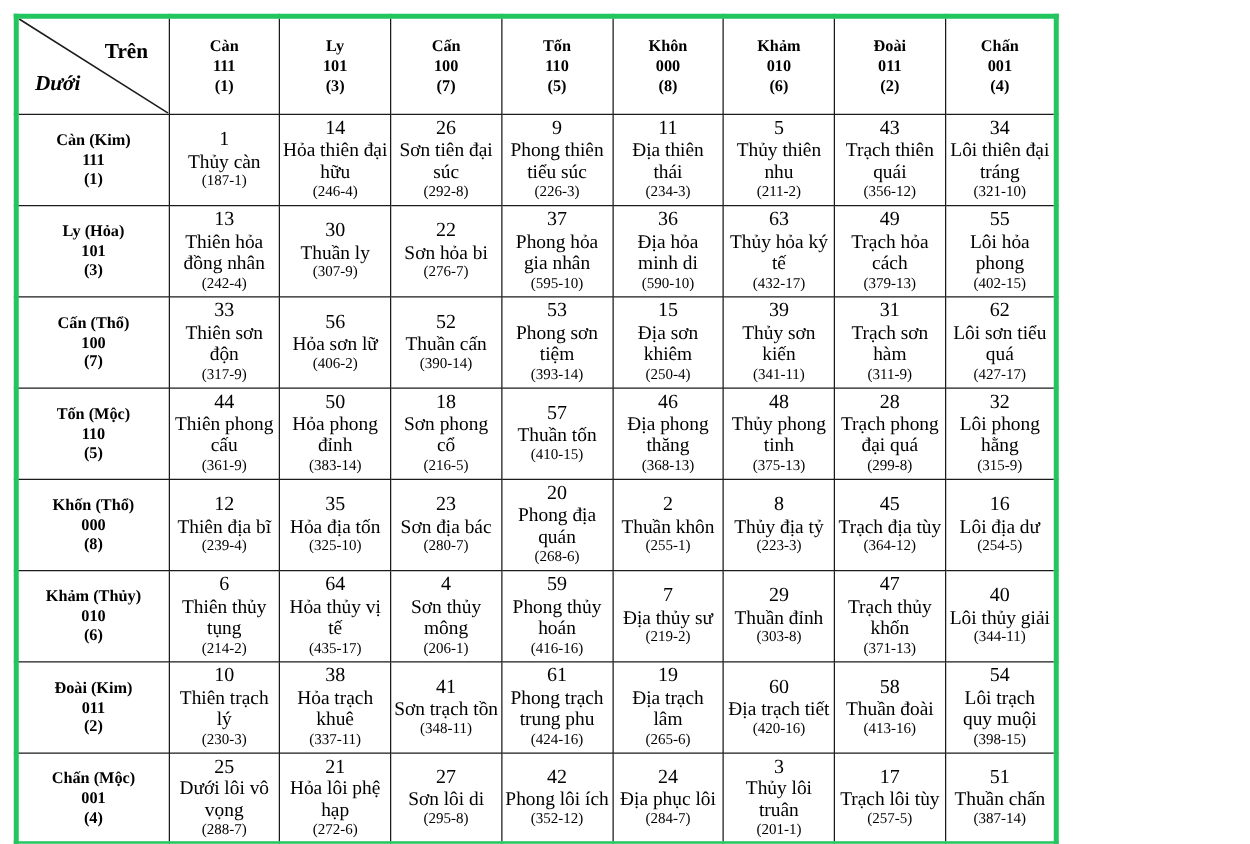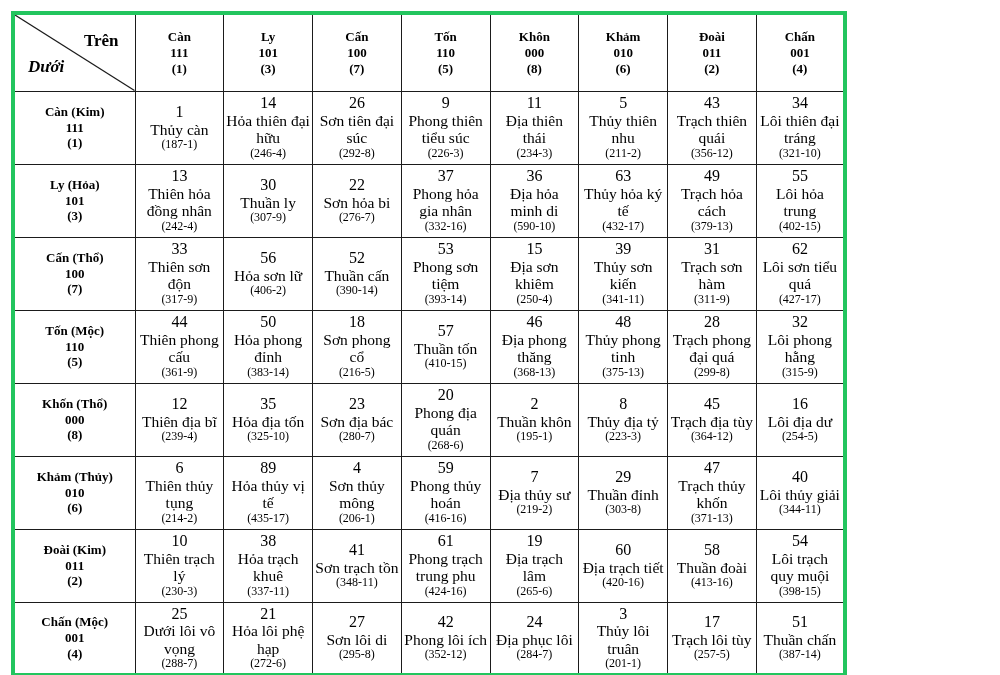--- a/index.html
+++ b/index.html
@@ -250,21 +250,21 @@
               <div class="cell-title">Sơn hỏa bi</div>
               <div class="cell-spacer"></div>
               <div class="cell-code">(276-7)</div>
             </div>
           </td>
           <td>
             <div class="cell-inner">
               <div class="cell-num">37</div>
               <div class="cell-title">Phong hỏa gia nhân</div>
               <div class="cell-spacer"></div>
-              <div class="cell-code">(332-16)</div>
+              <div class="cell-code">(595-10)</div>
             </div>
           </td>
           <td>
             <div class="cell-inner">
               <div class="cell-num">36</div>
               <div class="cell-title">Địa hỏa minh di</div>
               <div class="cell-spacer"></div>
               <div class="cell-code">(590-10)</div>
             </div>
           </td>
@@ -280,21 +280,21 @@
             <div class="cell-inner">
               <div class="cell-num">49</div>
               <div class="cell-title">Trạch hỏa cách</div>
               <div class="cell-spacer"></div>
               <div class="cell-code">(379-13)</div>
             </div>
           </td>
           <td>
             <div class="cell-inner">
               <div class="cell-num">55</div>
-              <div class="cell-title">Lôi hỏa trung</div>
+              <div class="cell-title">Lôi hỏa phong</div>
               <div class="cell-spacer"></div>
               <div class="cell-code">(402-15)</div>
             </div>
           </td>
         </tr>
         <tr>
           <th class="row-header">
             <div class="hdr-line">Cấn (Thổ)</div>
             <div class="hdr-line">100</div>
             <div class="hdr-line">(7)</div>
@@ -471,21 +471,21 @@
               <div class="cell-title">Phong địa quán</div>
               <div class="cell-spacer"></div>
               <div class="cell-code">(268-6)</div>
             </div>
           </td>
           <td>
             <div class="cell-inner">
               <div class="cell-num">2</div>
               <div class="cell-title">Thuần khôn</div>
               <div class="cell-spacer"></div>
-              <div class="cell-code">(195-1)</div>
+              <div class="cell-code">(255-1)</div>
             </div>
           </td>
           <td>
             <div class="cell-inner">
               <div class="cell-num">8</div>
               <div class="cell-title">Thủy địa tỷ</div>
               <div class="cell-spacer"></div>
               <div class="cell-code">(223-3)</div>
             </div>
           </td>
@@ -515,21 +515,21 @@
           <td>
             <div class="cell-inner">
               <div class="cell-num">6</div>
               <div class="cell-title">Thiên thủy tụng</div>
               <div class="cell-spacer"></div>
               <div class="cell-code">(214-2)</div>
             </div>
           </td>
           <td>
             <div class="cell-inner">
-              <div class="cell-num">89</div>
+              <div class="cell-num">64</div>
               <div class="cell-title">Hỏa thủy vị tế</div>
               <div class="cell-spacer"></div>
               <div class="cell-code">(435-17)</div>
             </div>
           </td>
           <td>
             <div class="cell-inner">
               <div class="cell-num">4</div>
               <div class="cell-title">Sơn thủy mông</div>
               <div class="cell-spacer"></div>

